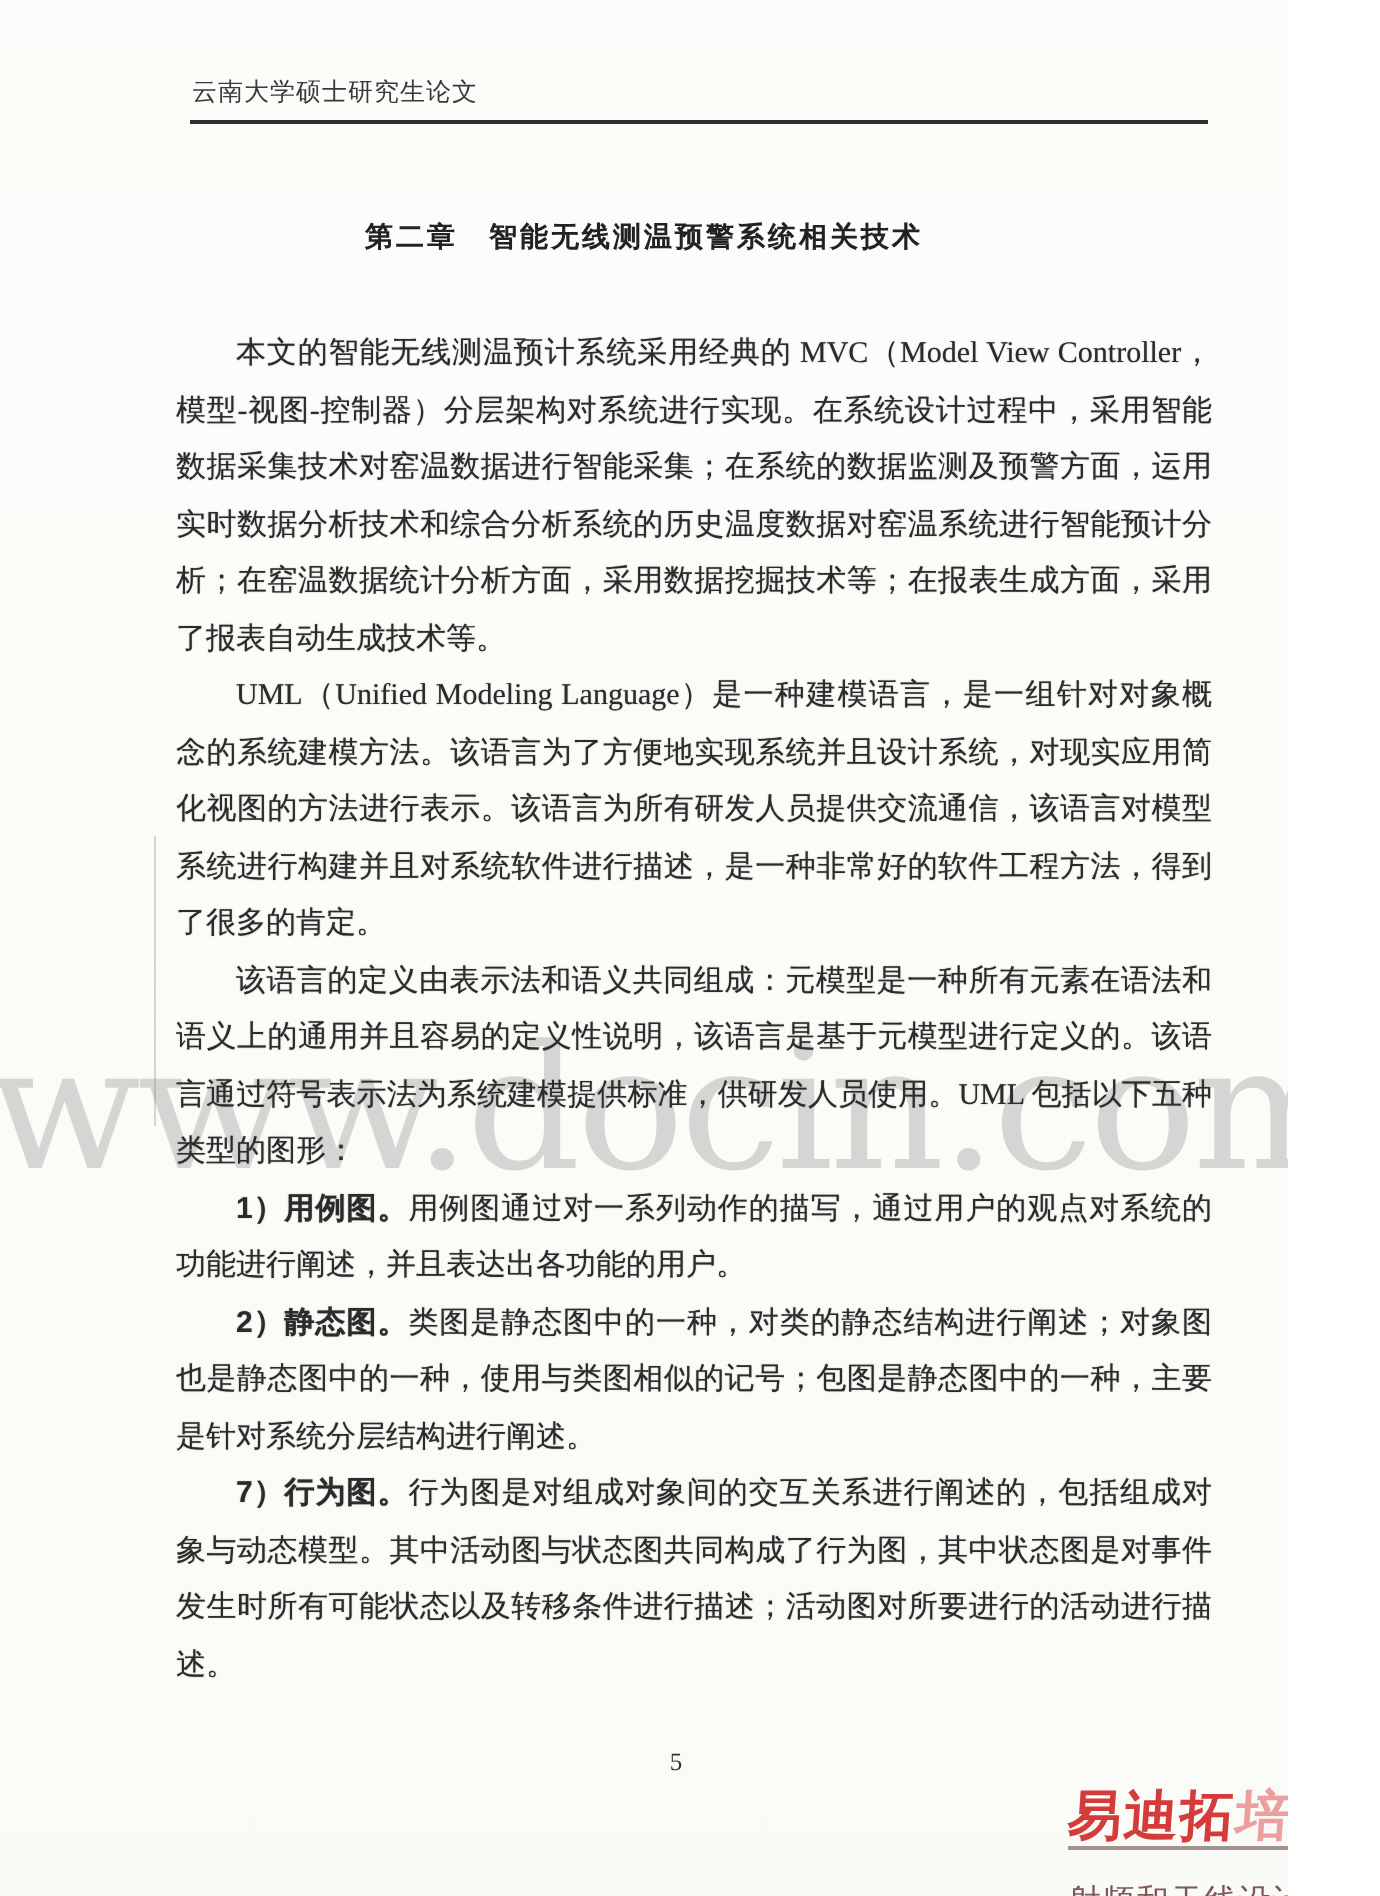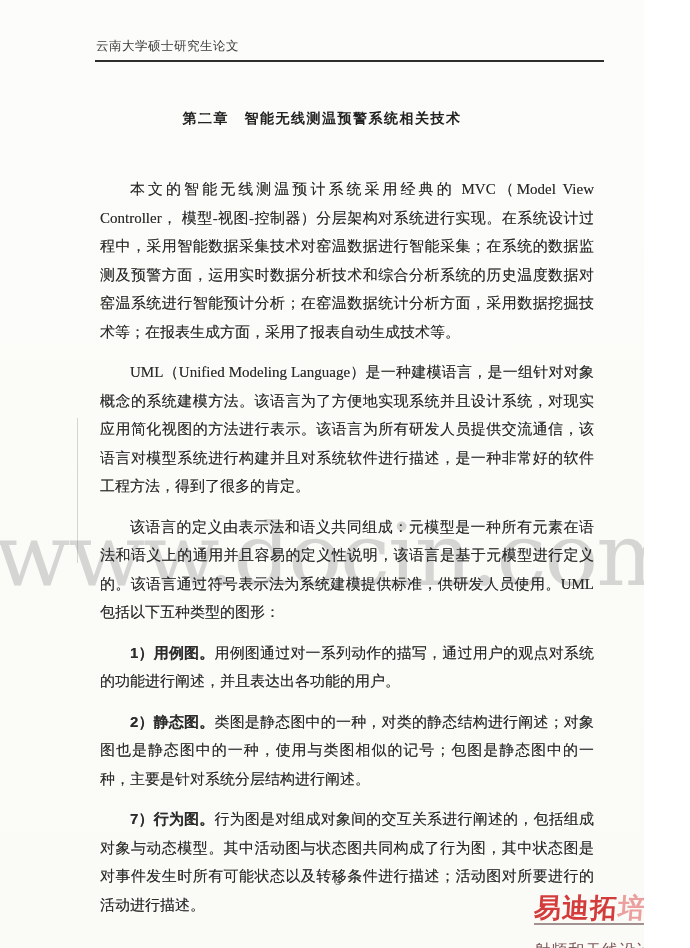--- a/index.html
+++ b/index.html
@@ -56,21 +56,21 @@
 
   
   .body-text {
     position: absolute; top: 163px; left: 88px; width: 518px;
     font-size: 15px; line-height: 28.5px;
     text-align: justify;
     color: #2b2b2b;
     text-shadow: 0 0 0.6px rgba(40,40,40,0.55);
     z-index: 2;
   }
-  .body-text p { margin: 12px; text-indent: 2em; }
+  .body-text p { margin: 0; text-indent: 2em; }
   .sec-heading {
     font-family: "Liberation Sans", "DejaVu Sans", sans-serif;
     font-weight: bold; font-size: 16.5px; letter-spacing: 0.5px;
     margin: 13px 0 10px 0; text-indent: 0;
     color: #222;
   }
   .li-label {
     font-family: "Liberation Sans", "DejaVu Sans", sans-serif;
     font-weight: bold;
   }

